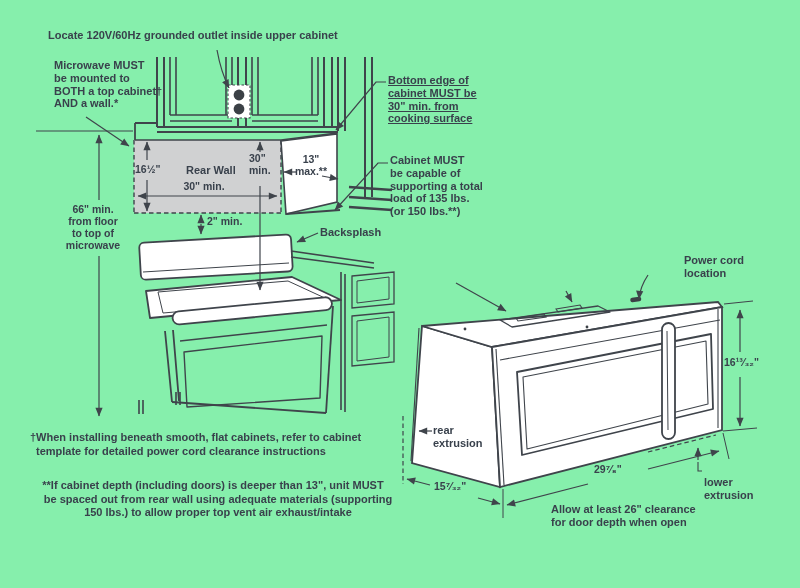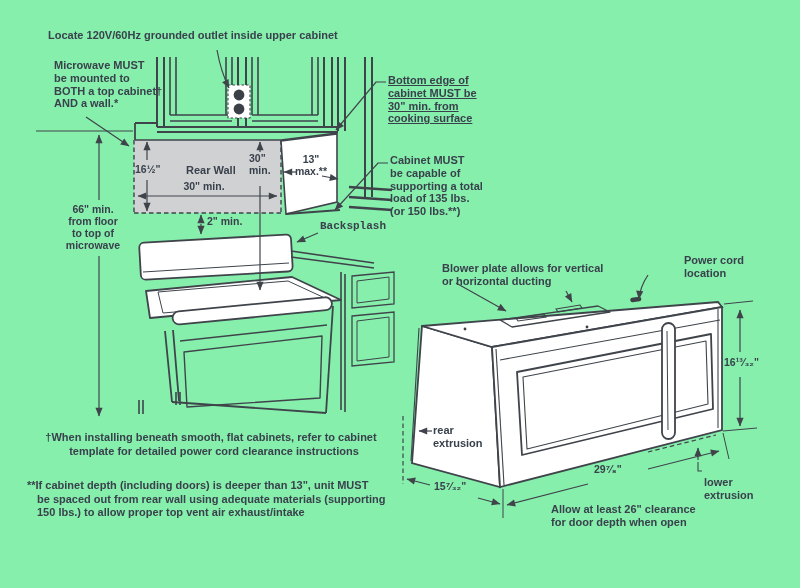--- a/index.html
+++ b/index.html
@@ -212,35 +212,33 @@
   <div class="lbl dim" style="left:249px;top:152px;">30"
 min.</div>
   <div class="lbl dim ctr nowrap" style="left:170px;top:180px;width:68px;">30" min.</div>
   <div class="lbl dim ctr" style="left:288px;top:153px;width:46px;">13"
 max.**</div>
   <div class="lbl dim nowrap" style="left:207px;top:215px;">2" min.</div>
   <div class="lbl dim ctr" style="left:46px;top:203px;width:94px;">66" min.
 from floor
 to top of
 microwave</div>
-  <div class="lbl" style="left:320px;top:220px;font-family:Liberation Mono, monospace;">Backsplash</div>
-
-  <div class="lbl" style="left:442px;top:262px;width:170px;">Blower plate allows for vertical
-or horizontal ducting</div>
+  <div class="lbl" style="left:320px;top:226px;">Backsplash</div>
+
   <div class="lbl" style="left:650px;top:254px;width:70px;margin-left:34px;">Power cord
 location</div>
   <div class="lbl dim nowrap" style="left:724px;top:356px;">16¹³⁄₃₂"</div>
   <div class="lbl dim nowrap" style="left:594px;top:463px;">29⁷⁄₈"</div>
   <div class="lbl dim nowrap" style="left:434px;top:480px;">15⁷⁄₃₂"</div>
   <div class="lbl" style="left:433px;top:424px;width:62px;">rear
 extrusion</div>
   <div class="lbl" style="left:704px;top:456px;width:66px;margin-top:20px;">lower
 extrusion</div>
   <div class="lbl" style="left:551px;top:503px;width:180px;">Allow at least 26" clearance
 for door depth when open</div>
 
-  <div class="fn hang1" style="left:30px;top:431px;width:356px;text-align:center;">†When installing beneath smooth, flat cabinets, refer to cabinet
+  <div class="fn hang1" style="left:30px;top:431px;width:356px;">†When installing beneath smooth, flat cabinets, refer to cabinet
 template for detailed power cord clearance instructions</div>
-  <div class="fn hang2" style="left:27px;top:479px;width:362px;">**If cabinet depth (including doors) is deeper than 13", unit MUST
+  <div class="fn hang2" style="left:27px;top:479px;width:362px;text-align:center;">**If cabinet depth (including doors) is deeper than 13", unit MUST
 be spaced out from rear wall using adequate materials (supporting
 150 lbs.) to allow proper top vent air exhaust/intake</div>
 
 </div>
 
 </body></html>

